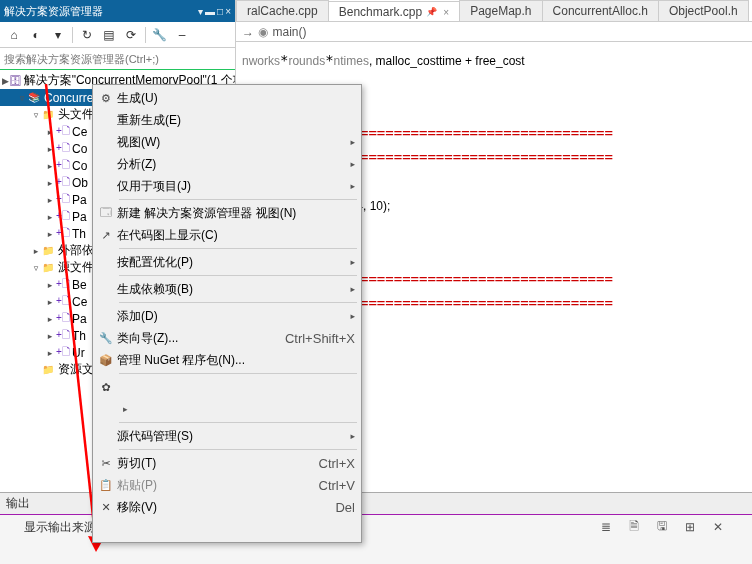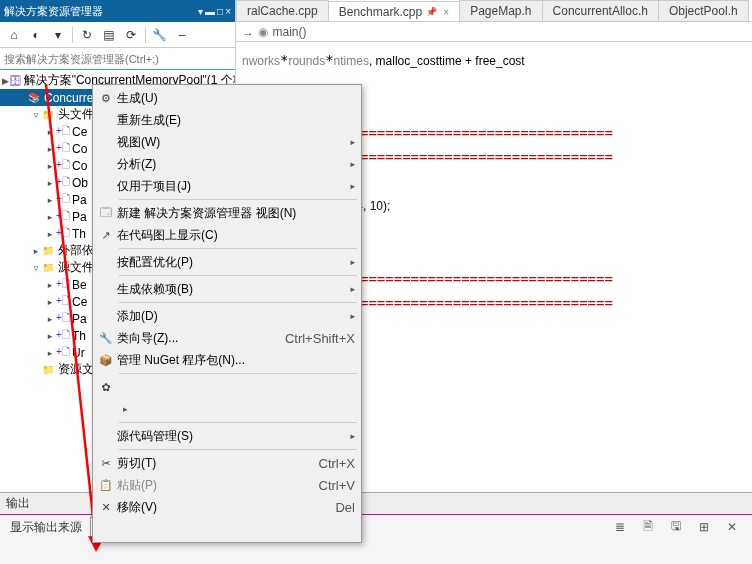--- a/index.html
+++ b/index.html
@@ -34,21 +34,21 @@
 .tab{height:21px;padding:0 10px;display:flex;align-items:center;border:1px solid #ccc;border-bottom:none;margin-right:-1px;background:#eee;font-size:11px;color:#444;white-space:nowrap;}
 .tab.active{background:#fff;position:relative;top:1px;}
 .tab .close{margin-left:6px;color:#888;font-size:10px;}
 .tab .pin{margin-left:4px;color:#555;font-size:9px;}
 .breadcrumb{height:20px;border-bottom:1px solid #ccc;display:flex;align-items:center;padding:0 6px;color:#555;font-size:11px;gap:4px;}
 .code{padding:6px;font-family:Consolas,monospace;font-size:14px;line-height:24px;color:#000;white-space:pre;}
 .code .param{color:#7f7f7f;}
 .red-line{color:#c00;font-family:Consolas,monospace;font-size:14px;letter-spacing:0;}
 .output-panel{position:absolute;left:0;bottom:0;right:0;height:72px;border-top:1px solid #aaa;background:#f5f5f5;}
 .output-header{height:22px;padding:0 6px;display:flex;align-items:center;font-size:12px;color:#333;background:#eee;border-bottom:1px solid #a21caf;}
-.output-toolbar{height:24px;display:flex;align-items:center;padding:0 10px;gap:8px;font-size:11px;color:#333;}
+.output-toolbar{height:24px;display:flex;align-items:center;padding:0 24px;gap:8px;font-size:11px;color:#333;}
 .output-toolbar .label{white-space:nowrap;}
 .output-toolbar .combo{width:170px;height:20px;border:1px solid #999;background:#fff;padding:0 4px;display:flex;align-items:center;justify-content:space-between;}
 .obtn{width:20px;height:20px;display:flex;align-items:center;justify-content:center;color:#555;}
 .context-menu{position:absolute;left:92px;top:84px;width:270px;background:#f0f0f0;border:1px solid #999;box-shadow:2px 2px 6px rgba(0,0,0,.3);padding:2px 0;z-index:100;}
 .menu-item{height:22px;display:flex;align-items:center;padding:0 6px 0 2px;color:#000;}
 .menu-item.disabled{color:#888;}
 .menu-icon{width:22px;height:18px;display:flex;align-items:center;justify-content:center;font-size:11px;color:#444;}
 .menu-label{flex:1;white-space:nowrap;}
 .menu-shortcut{color:#555;font-size:13px;margin-left:10px;}
 .menu-arrow{color:#555;font-size:9px;margin-left:6px;}

